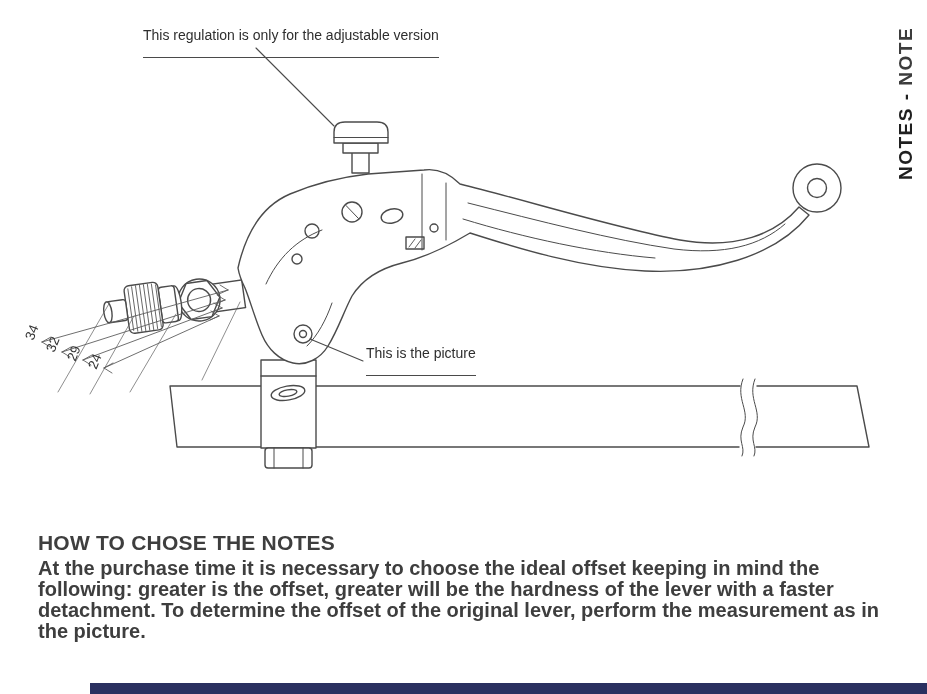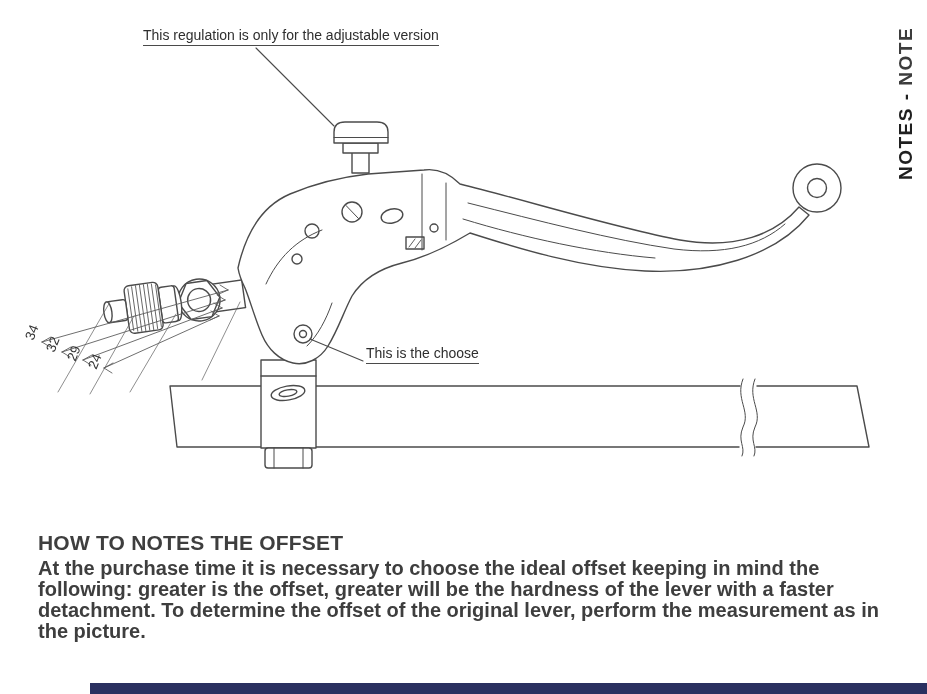--- a/index.html
+++ b/index.html
@@ -1,21 +1,21 @@
 <!DOCTYPE html>
 <html><head>
 <meta charset="utf-8">
 <style>
   *{margin:0;padding:0;box-sizing:border-box}
   html,body{width:927px;height:694px;background:#fff;overflow:hidden;
     font-family:"Liberation Sans",sans-serif;}
   .page{position:relative;width:927px;height:694px;background:#fff}
   .diagram{position:absolute;top:0;left:0;width:927px;height:520px;display:block}
   .callout{position:absolute;font-size:14px;color:#2e2e2e;white-space:nowrap;
-    border-bottom:1.3px solid #4a4a4a;padding-bottom:2px;z-index:3}
+    border-bottom:1.3px solid #4a4a4a;padding-bottom:14px;z-index:3}
   .callout-top{left:143px;top:27px}
   .callout-offset{left:366px;top:345px}
   .side-label{position:absolute;top:8px;right:10px;height:172px;white-space:nowrap;
     writing-mode:vertical-rl;transform:rotate(180deg);font-size:19px;
     letter-spacing:1.5px;color:#1f1f1f;z-index:3}
   .side-label .primary{font-weight:700}
   .side-label .separator{font-weight:700}
   .side-label .secondary{font-weight:700;color:#3c3c3c}
   .text-block{position:absolute;left:38px;top:531px;width:874px;color:#3e3e3e;z-index:3}
   .text-block h2{font-size:21px;font-weight:700;letter-spacing:.2px;margin-bottom:3px}
@@ -107,25 +107,25 @@
     <g fill="#333333" font-family="Liberation Sans, sans-serif" font-size="13.5" text-anchor="middle">
       <text transform="translate(36,334) rotate(-68)">34</text>
       <text transform="translate(57,346) rotate(-68)">32</text>
       <text transform="translate(78,355) rotate(-68)">29</text>
       <text transform="translate(99,363) rotate(-68)">24</text>
     </g>
   </svg>
 
   <div class="callout callout-top">This regulation is only for the adjustable version</div>
 
-  <div class="callout callout-offset">This is the choose</div>
+  <div class="callout callout-offset">This is the picture</div>
 
   <div class="side-label">
     <span class="primary">NOTES</span><span class="separator"> - </span><span class="secondary">NOTE</span>
   </div>
 
   <div class="text-block">
-    <h2>HOW TO NOTES THE OFFSET</h2>
+    <h2>HOW TO CHOSE THE NOTES</h2>
     <p>At the purchase time it is necessary to choose the ideal offset keeping in mind the following: greater is the offset, greater will be the hardness of the lever with a faster detachment. To determine the offset of the original lever, perform the measurement as in the picture.</p>
   </div>
 
   <div class="footer-bar"></div>
 </div>
 
 </body></html>

